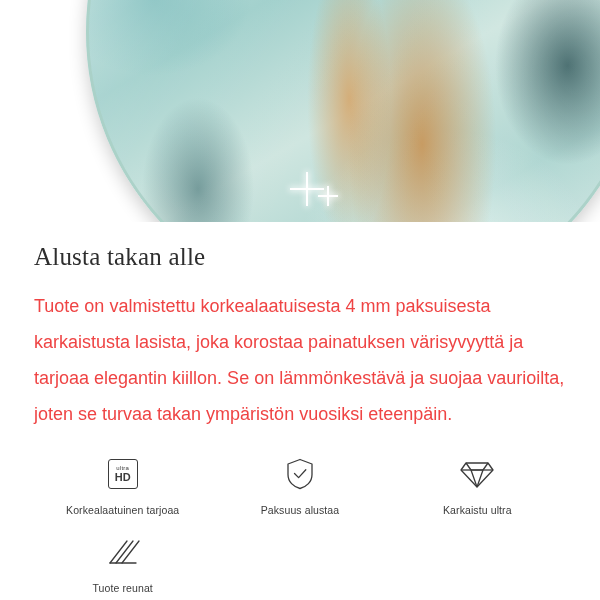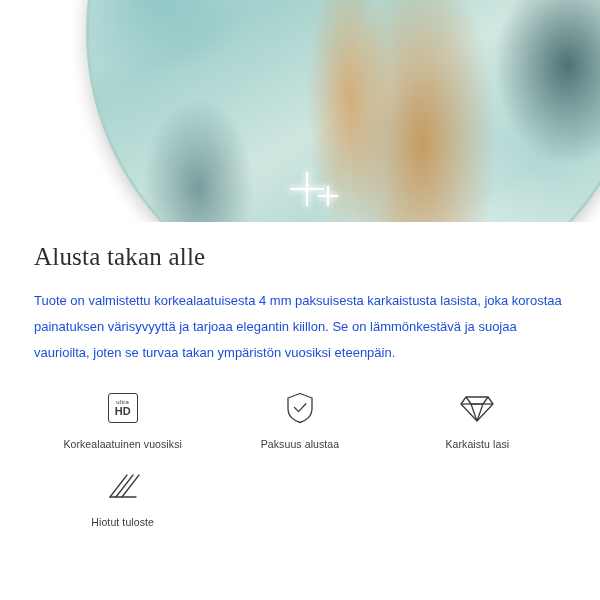--- a/index.html
+++ b/index.html
@@ -105,22 +105,22 @@
     color: #2e2e2e;
     font-size: 25px;
     line-height: 1.34;
     letter-spacing: 0.2px;
   }
   .headline .line2 {
     display: block;
   }
   .body-copy {
     margin: 14px 0 0 0;
-    color: #1d4ed8;
-    font-size: 13px;
+    color: #ef4444;
+    font-size: 18px;
     line-height: 2.0;
     max-width: 540px;
   }
 
   
   .features {
     margin-top: 22px;
     display: grid;
     grid-template-columns: repeat(3, 1fr);
     row-gap: 16px;
@@ -192,21 +192,21 @@
     <div class="features">
 
 
       <div class="feature">
         <div class="ficon">
           <div class="ultrahd-box">
             <span class="u1">ultra</span>
             <span class="u2">HD</span>
           </div>
         </div>
-        <div class="flabel">Korkealaatuinen vuosiksi</div>
+        <div class="flabel">Korkealaatuinen tarjoaa</div>
       </div>
 
       <div class="feature">
         <div class="ficon">
           <svg width="30" height="34" viewBox="0 0 30 34" fill="none" stroke="#3b3b3b" stroke-width="1.3" stroke-linecap="round" stroke-linejoin="round">
             <path d="M15 2.5 L27 7 v10.5 C27 25 21.5 29.8 15 31.5 C8.5 29.8 3 25 3 17.5 V7 z"></path>
             <polyline points="9.5,16.5 13.6,20.6 20.8,12.8"></polyline>
           </svg>
         </div>
         <div class="flabel">Paksuus alustaa</div>
@@ -215,31 +215,31 @@
       <div class="feature">
         <div class="ficon">
           <svg width="36" height="32" viewBox="0 0 36 32" fill="none" stroke="#3b3b3b" stroke-width="1.3" stroke-linejoin="round">
             <path d="M7 5 H29 L34 12 L18 29 L2 12 z"></path>
             <path d="M2 12 H34"></path>
             <path d="M7 5 L12 12 L18 29"></path>
             <path d="M29 5 L24 12 L18 29"></path>
             <path d="M12 12 H24"></path>
           </svg>
         </div>
-        <div class="flabel">Karkaistu lasi</div>
+        <div class="flabel">Karkaistu ultra</div>
       </div>
 
       <div class="feature">
         <div class="ficon">
           <svg width="34" height="30" viewBox="0 0 34 30" fill="none" stroke="#3b3b3b" stroke-width="1.3" stroke-linecap="round">
             <path d="M4 26 L21 4"></path>
             <path d="M10 26 L27 4"></path>
             <path d="M16 26 L33 4"></path>
             <path d="M4 26 H30"></path>
           </svg>
         </div>
-        <div class="flabel">Hiotut tuloste</div>
+        <div class="flabel">Tuote reunat</div>
       </div>
 
 
     </div>
   </div>
 </div>
 
 </body></html>

